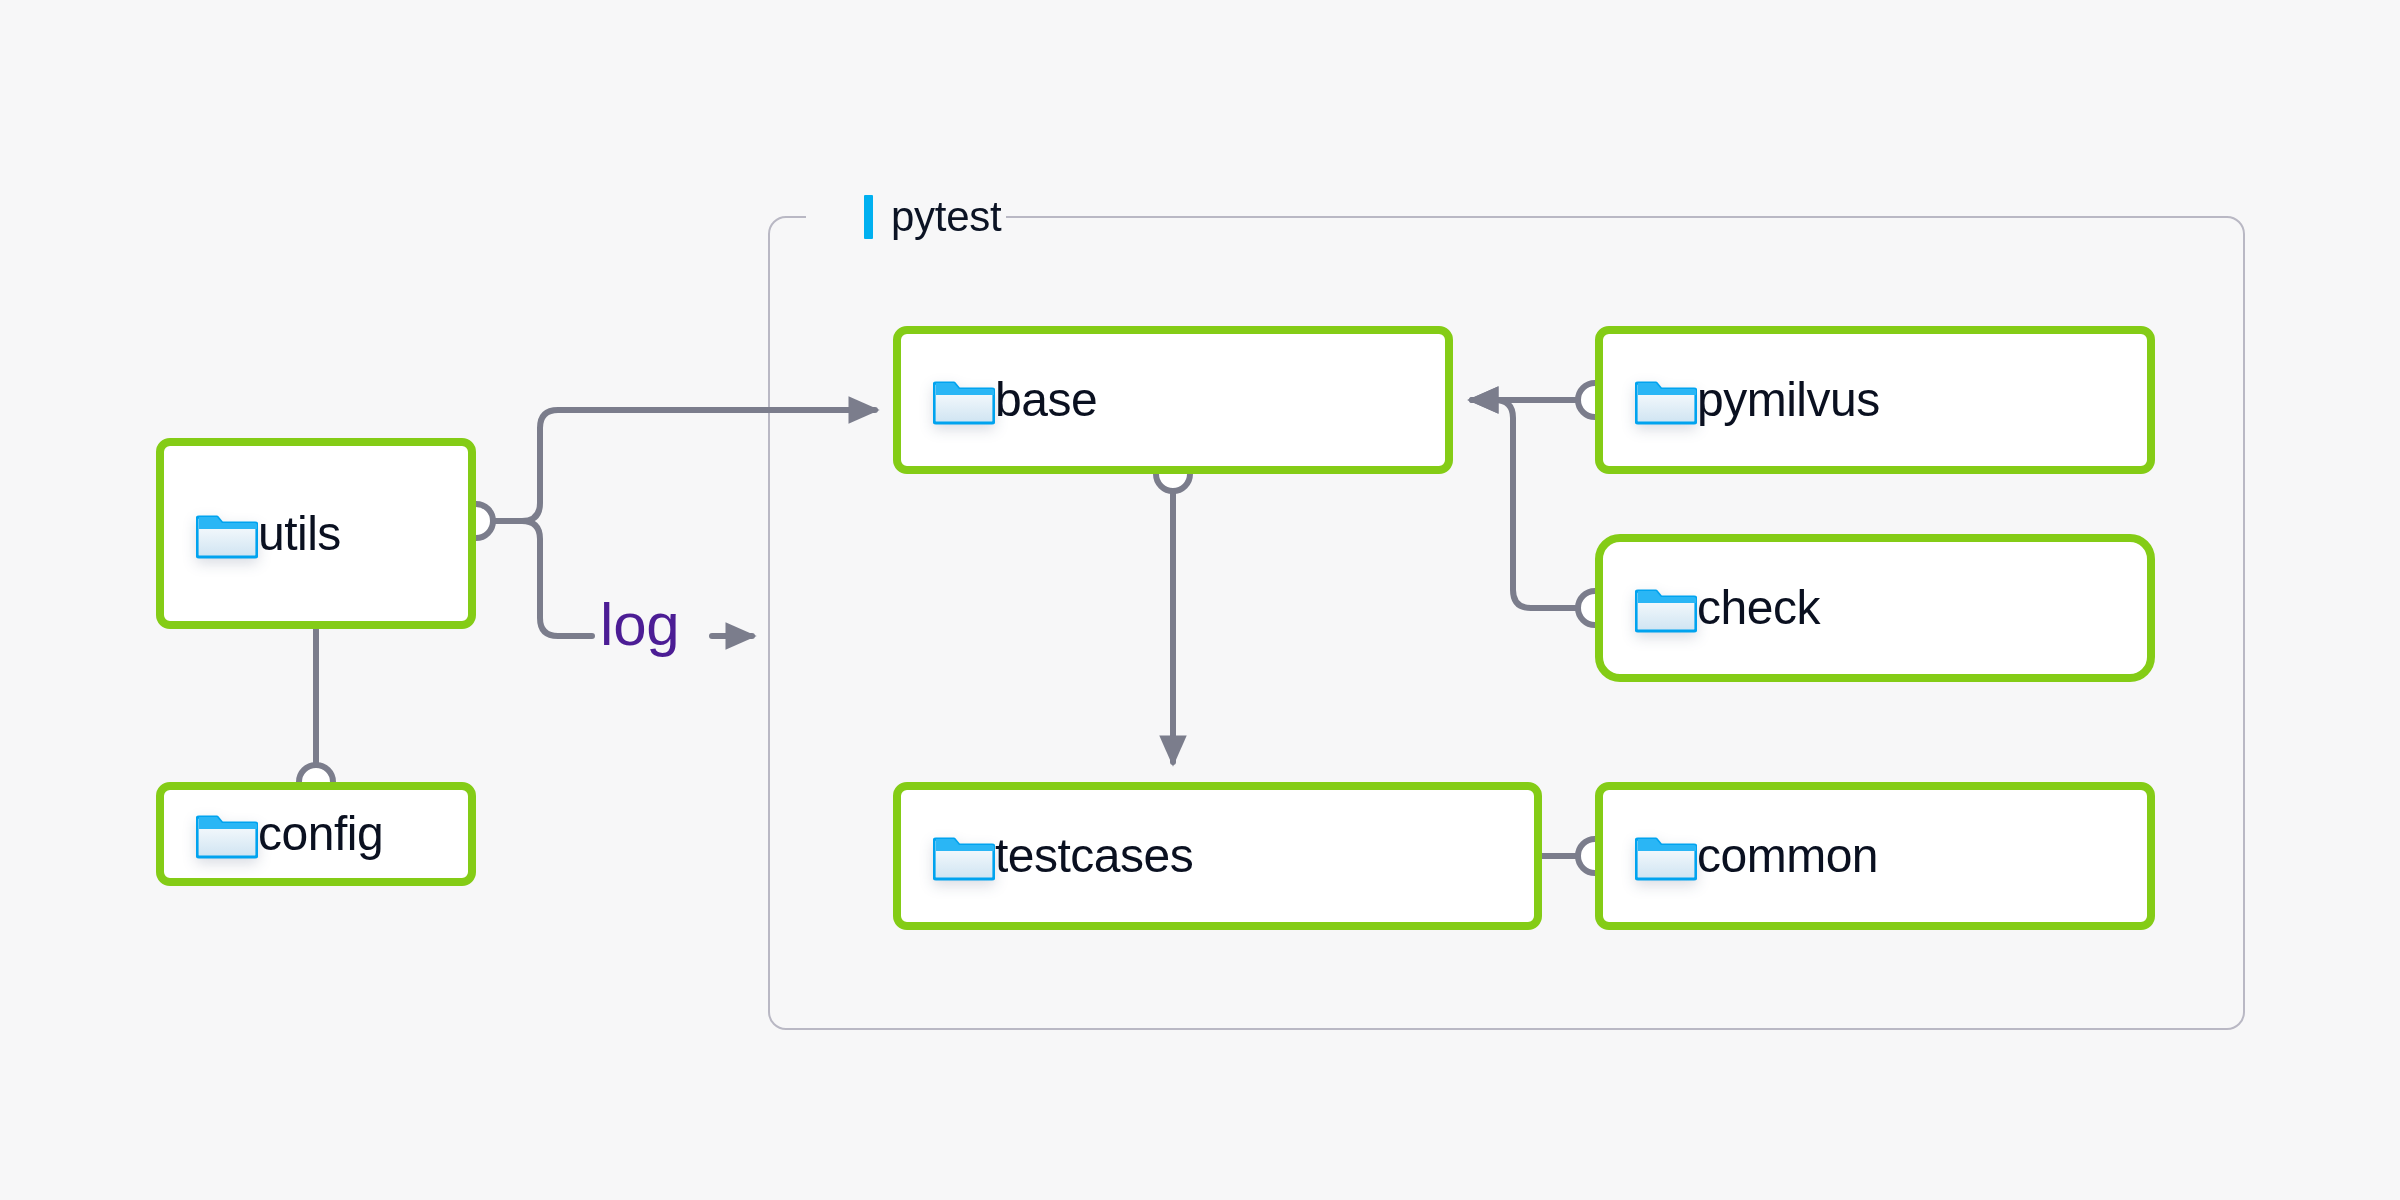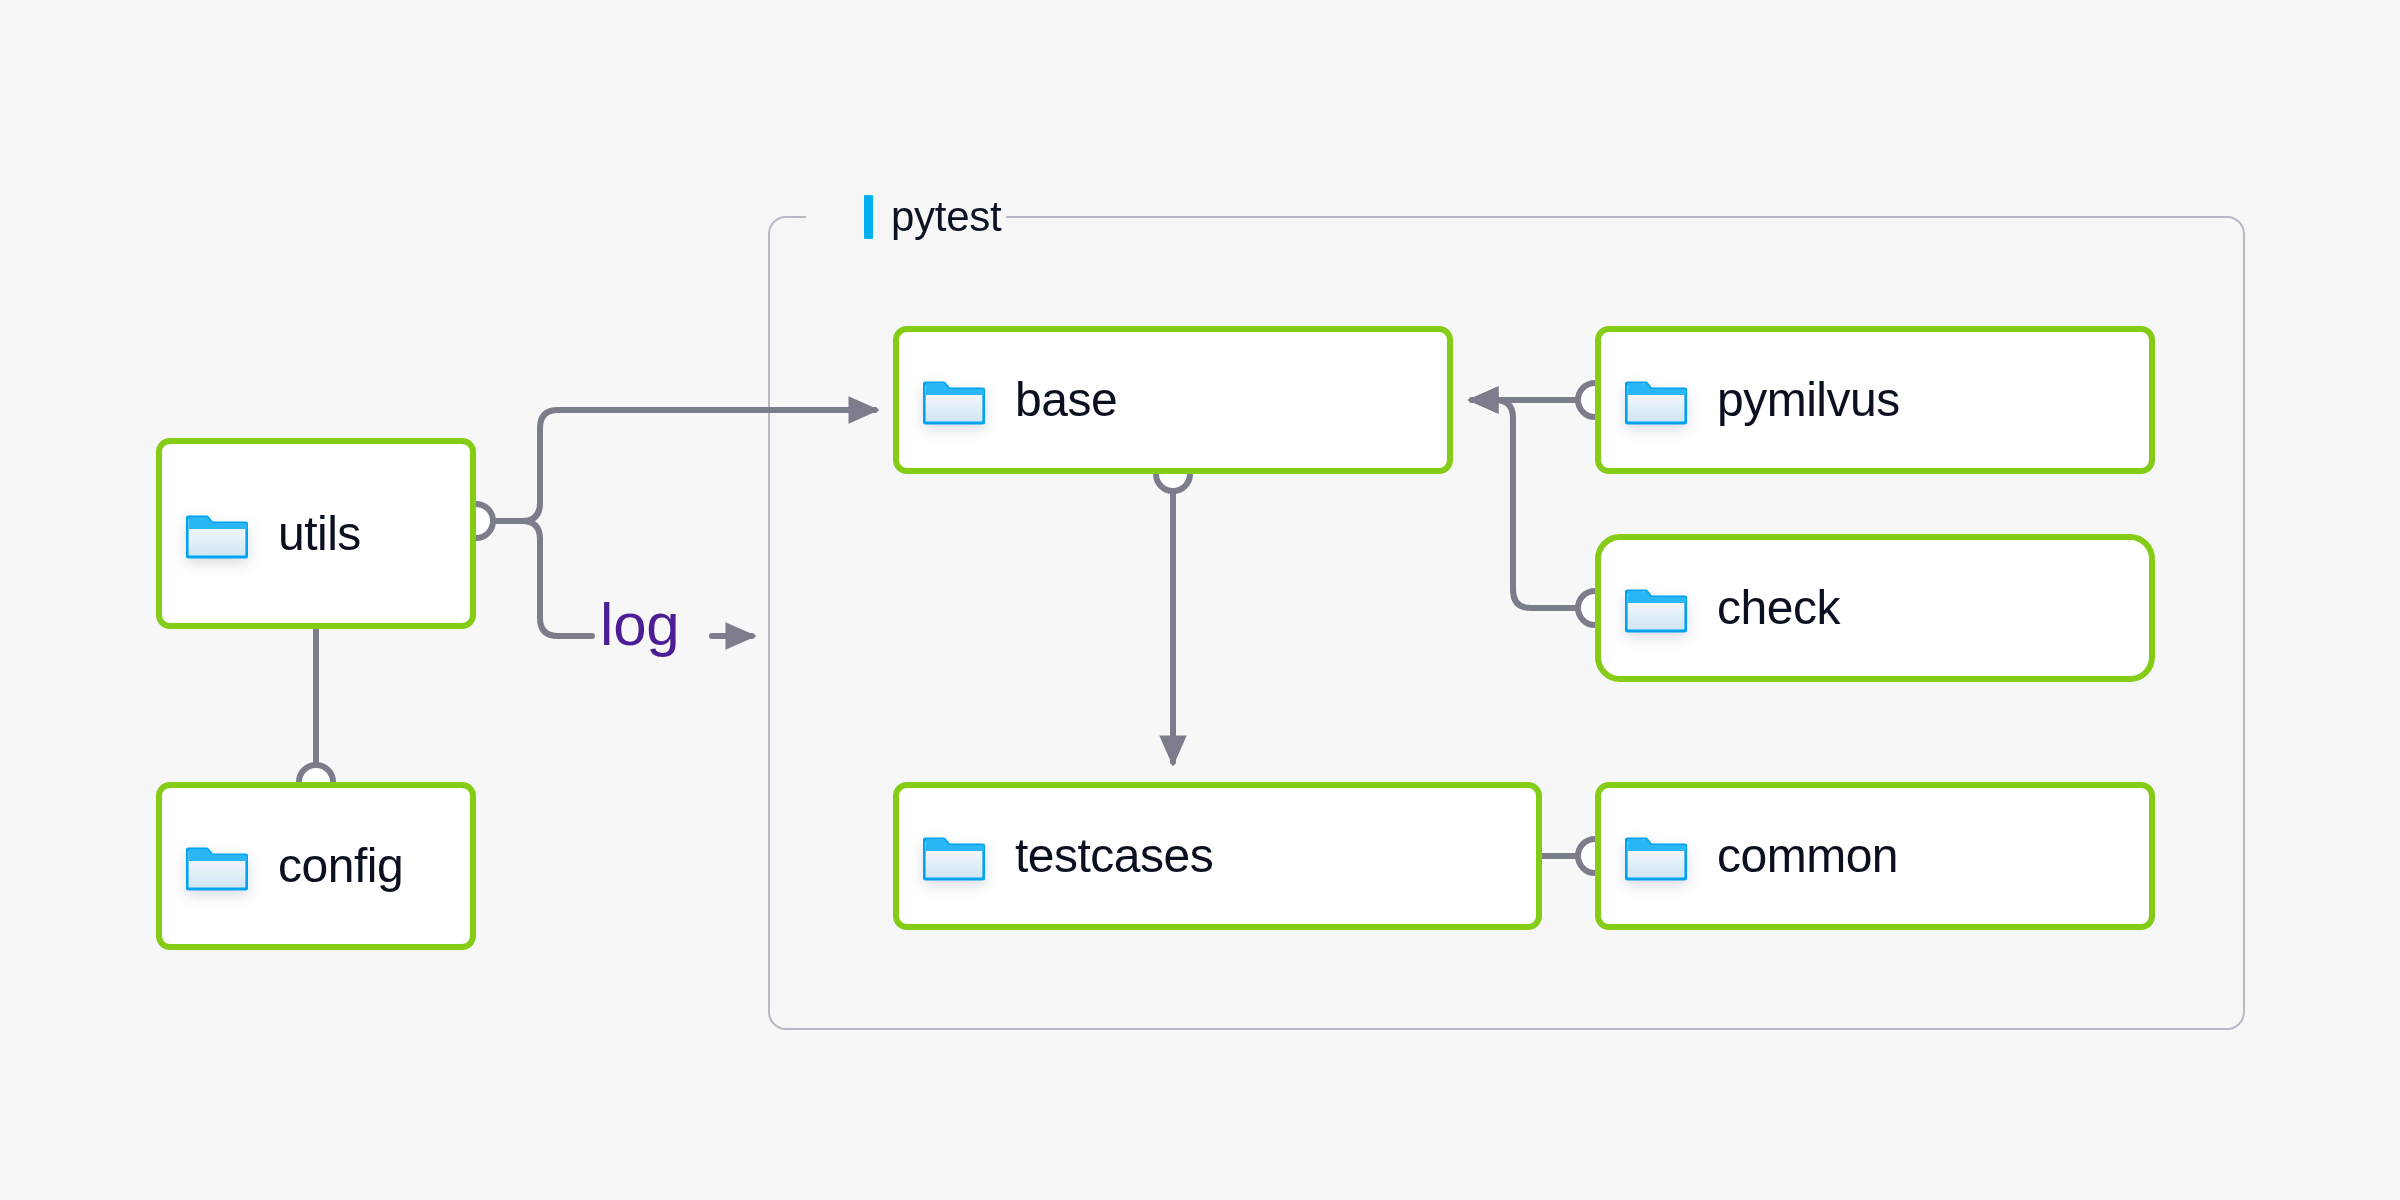--- a/index.html
+++ b/index.html
@@ -62,46 +62,45 @@
     color: #0b1324;
     letter-spacing: -0.3px;
     line-height: 1;
   }
 
   
   .node {
     position: absolute;
     box-sizing: border-box;
     background: #ffffff;
-    border: 6px solid #84cc16;
+    border: 8px solid #84cc16;
     border-radius: 14px;
     display: flex;
     align-items: center;
-    padding-left: 24px;
-    gap: 30px;
+    padding-left: 32px;
   }
   .node-label {
     font-size: 48px;
     color: #0a1020;
     letter-spacing: -0.5px;
     line-height: 1;
     white-space: nowrap;
   }
 
   
   .folder-icon {
     width: 62px;
     height: 52px;
     flex: 0 0 auto;
     filter: drop-shadow(0 5px 7px rgba(20,40,80,0.16));
   }
 
   
   #node-utils     { left: 156px;  top: 438px;  width: 320px; height: 191px; }
-  #node-config    { left: 156px;  top: 782px;  width: 320px; height: 168px; }
+  #node-config    { left: 156px;  top: 782px;  width: 320px; height: 104px; }
   #node-base      { left: 893px;  top: 326px;  width: 560px; height: 148px; }
   #node-testcases { left: 893px;  top: 782px;  width: 649px; height: 148px; }
   #node-pymilvus  { left: 1595px; top: 326px;  width: 560px; height: 148px; }
   #node-check     { left: 1595px; top: 534px;  width: 560px; height: 148px; border-radius: 25px; }
   #node-common    { left: 1595px; top: 782px;  width: 560px; height: 148px; }
 
   
   #wires {
     position: absolute;
     left: 0; top: 0;

